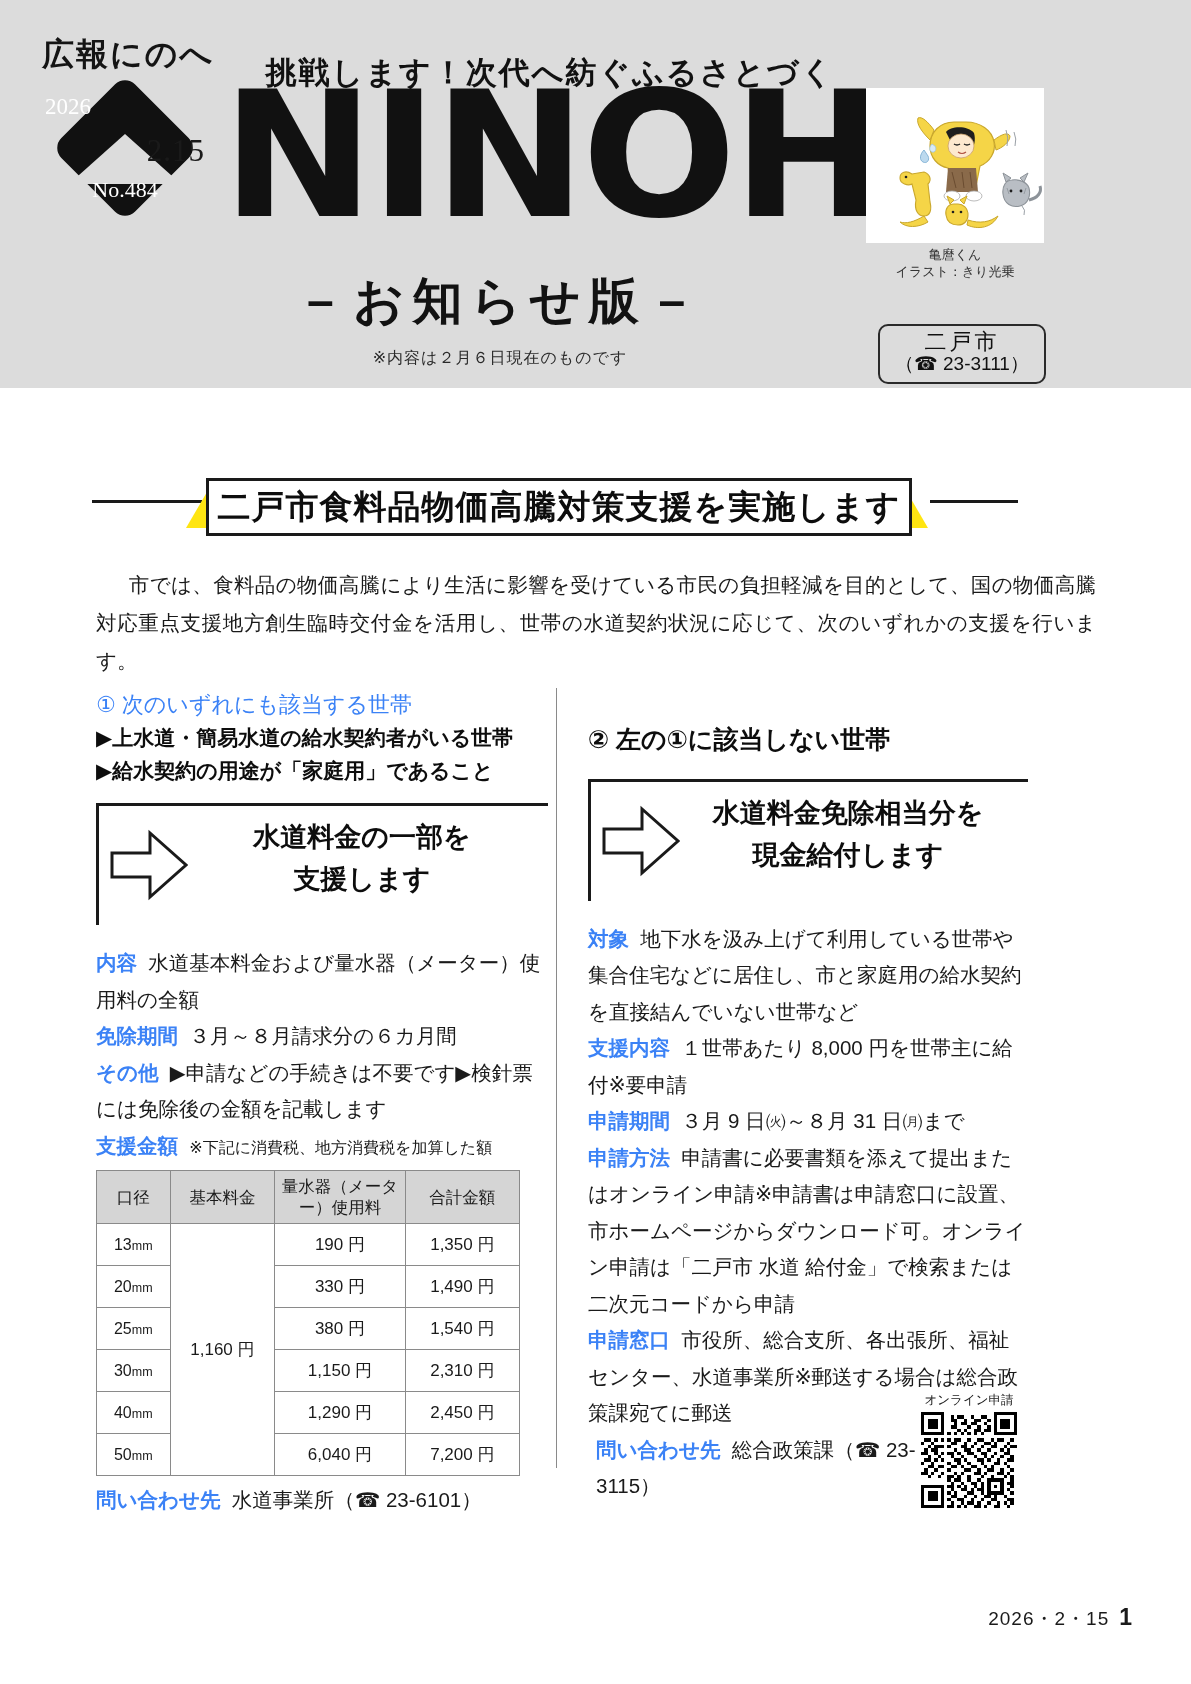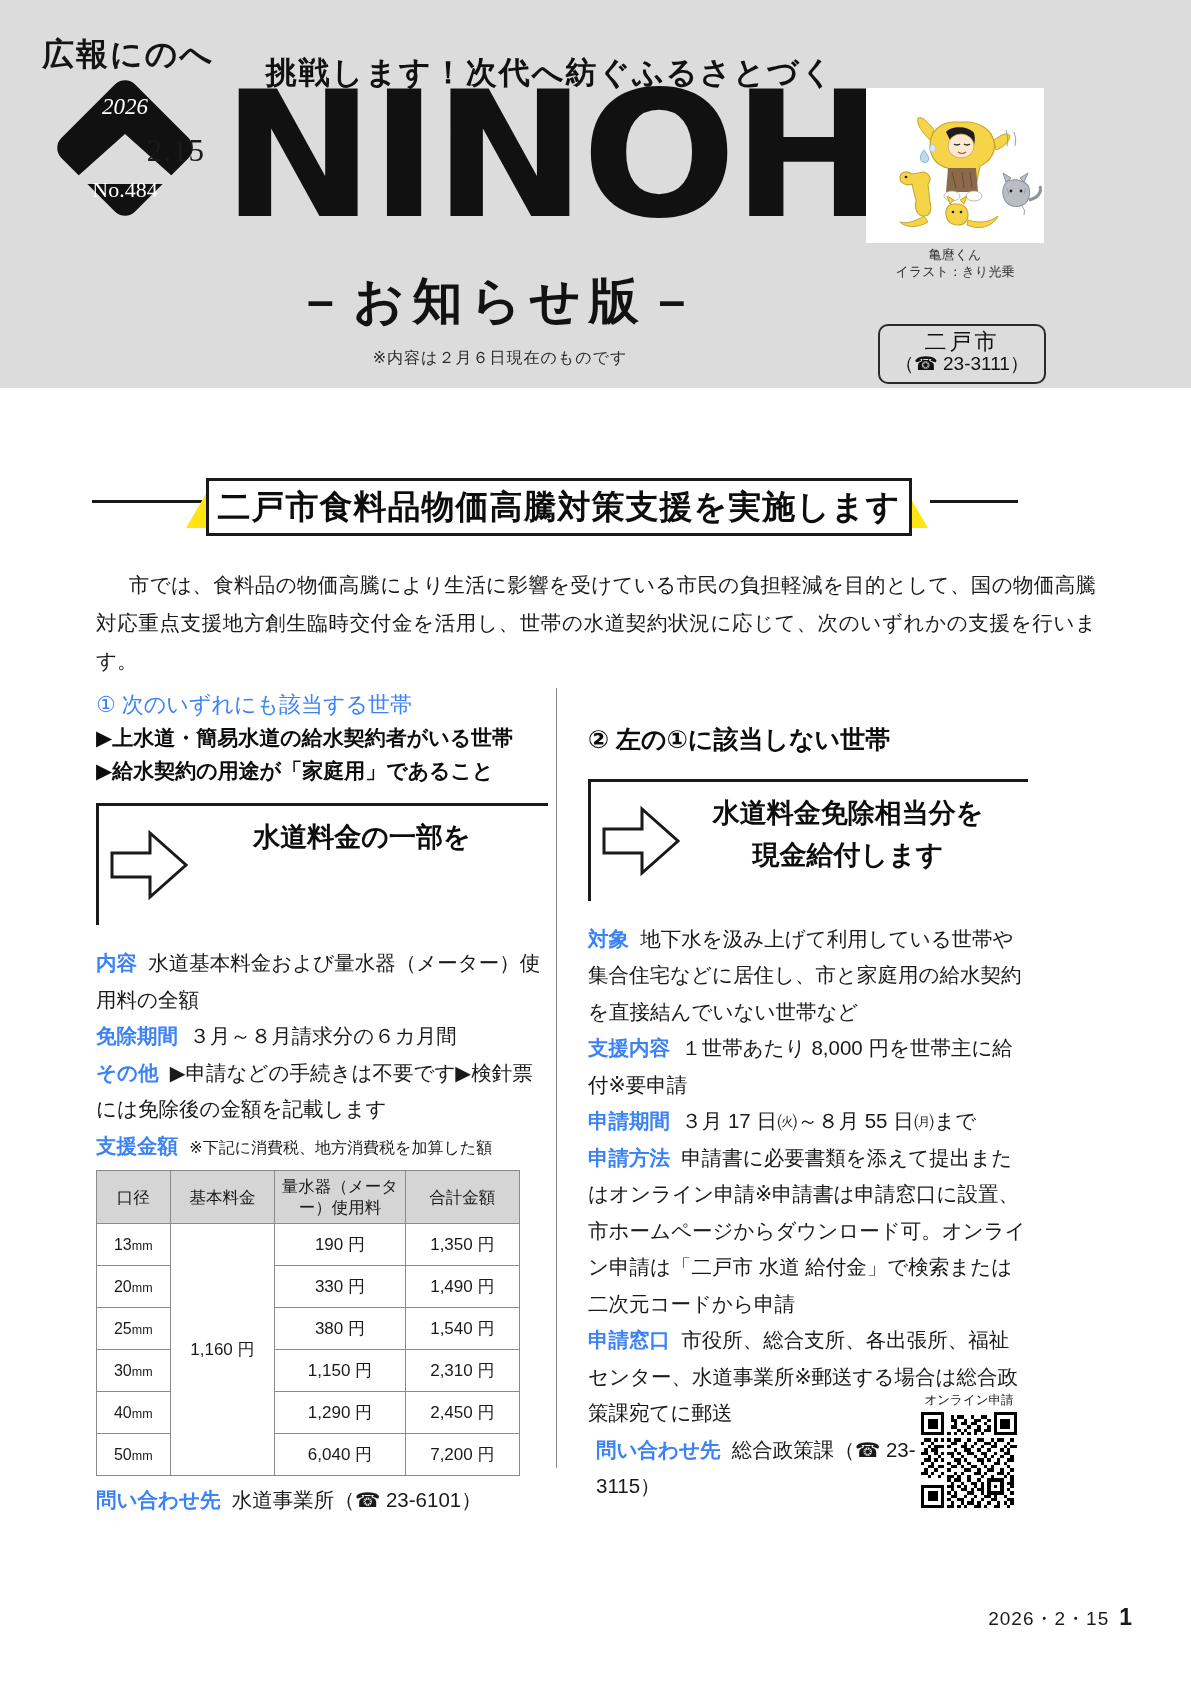--- a/index.html
+++ b/index.html
@@ -65,26 +65,25 @@
     margin-left: -56px;
     width: 0; height: 0;
     border-left: 56px solid transparent;
     border-right: 56px solid transparent;
     border-bottom: 50px solid #dcdcdc;
   }
   .diamond-year {
     position: absolute;
     left: 0; top: 16px;
     width: 100%;
-    text-align: center;
+    text-align: left;
     font-family: "Liberation Serif", "DejaVu Serif", serif;
     font-size: 23px;
     color: #ffffff;
     letter-spacing: 0px;
-    font-style: italic;
   }
   .diamond-date {
     position: absolute;
     left: 0; top: 55px;
     width: 100%;
     text-align: right;
     font-family: "Liberation Serif", "DejaVu Serif", serif;
     font-size: 31px;
     color: #1a1a1a;
     letter-spacing: 1px;
@@ -521,20 +520,21 @@
   <div class="cond-item">▶上水道・簡易水道の給水契約者がいる世帯</div>
   <div class="cond-item">▶給水契約の用途が「家庭用」であること</div>
 
   <div class="callout">
     <div class="callout-border"></div>
     <svg class="callout-arrow" viewBox="0 0 78 72">
       <polygon points="2,24 40,24 40,4 76,36 40,68 40,48 2,48" fill="#ffffff" stroke="#1a1a1a" stroke-width="3" stroke-linejoin="miter"></polygon>
     </svg>
     <div class="callout-title">
       <div>水道料金の一部を</div>
+      <div>支援します</div>
     </div>
   </div>
 
   <div class="detail">
     <p>
       <span class="lbl">内容</span><span class="lbl-gap"></span><span>水道基本料金および量水器（メーター）使用料の全額</span>
     </p>
     <p>
       <span class="lbl">免除期間</span><span class="lbl-gap"></span><span>３月～８月請求分の６カ月間</span>
     </p>
@@ -610,21 +610,21 @@
   </div>
 
   <div class="detail">
     <p>
       <span class="lbl">対象</span><span class="lbl-gap"></span><span>地下水を汲み上げて利用している世帯や集合住宅などに居住し、市と家庭用の給水契約を直接結んでいない世帯など</span>
     </p>
     <p>
       <span class="lbl">支援内容</span><span class="lbl-gap"></span><span>１世帯あたり 8,000 円を世帯主に給付※要申請</span>
     </p>
     <p>
-      <span class="lbl">申請期間</span><span class="lbl-gap"></span><span>３月 17 日㈫～８月 55 日㈪まで</span>
+      <span class="lbl">申請期間</span><span class="lbl-gap"></span><span>３月 9 日㈫～８月 31 日㈪まで</span>
     </p>
     <p>
       <span class="lbl">申請方法</span><span class="lbl-gap"></span><span>申請書に必要書類を添えて提出またはオンライン申請※申請書は申請窓口に設置、市ホームページからダウンロード可。オンライン申請は「二戸市 水道 給付金」で検索または二次元コードから申請</span>
     </p>
     <p>
       <span class="lbl">申請窓口</span><span class="lbl-gap"></span><span>市役所、総合支所、各出張所、福祉センター、水道事業所※郵送する場合は総合政策課宛てに郵送</span>
     </p>
     <p style="width:330px;margin-left:8px;">
       <span class="lbl">問い合わせ先</span><span class="lbl-gap"></span><span>総合政策課（☎ 23-3115）</span>
     </p>

